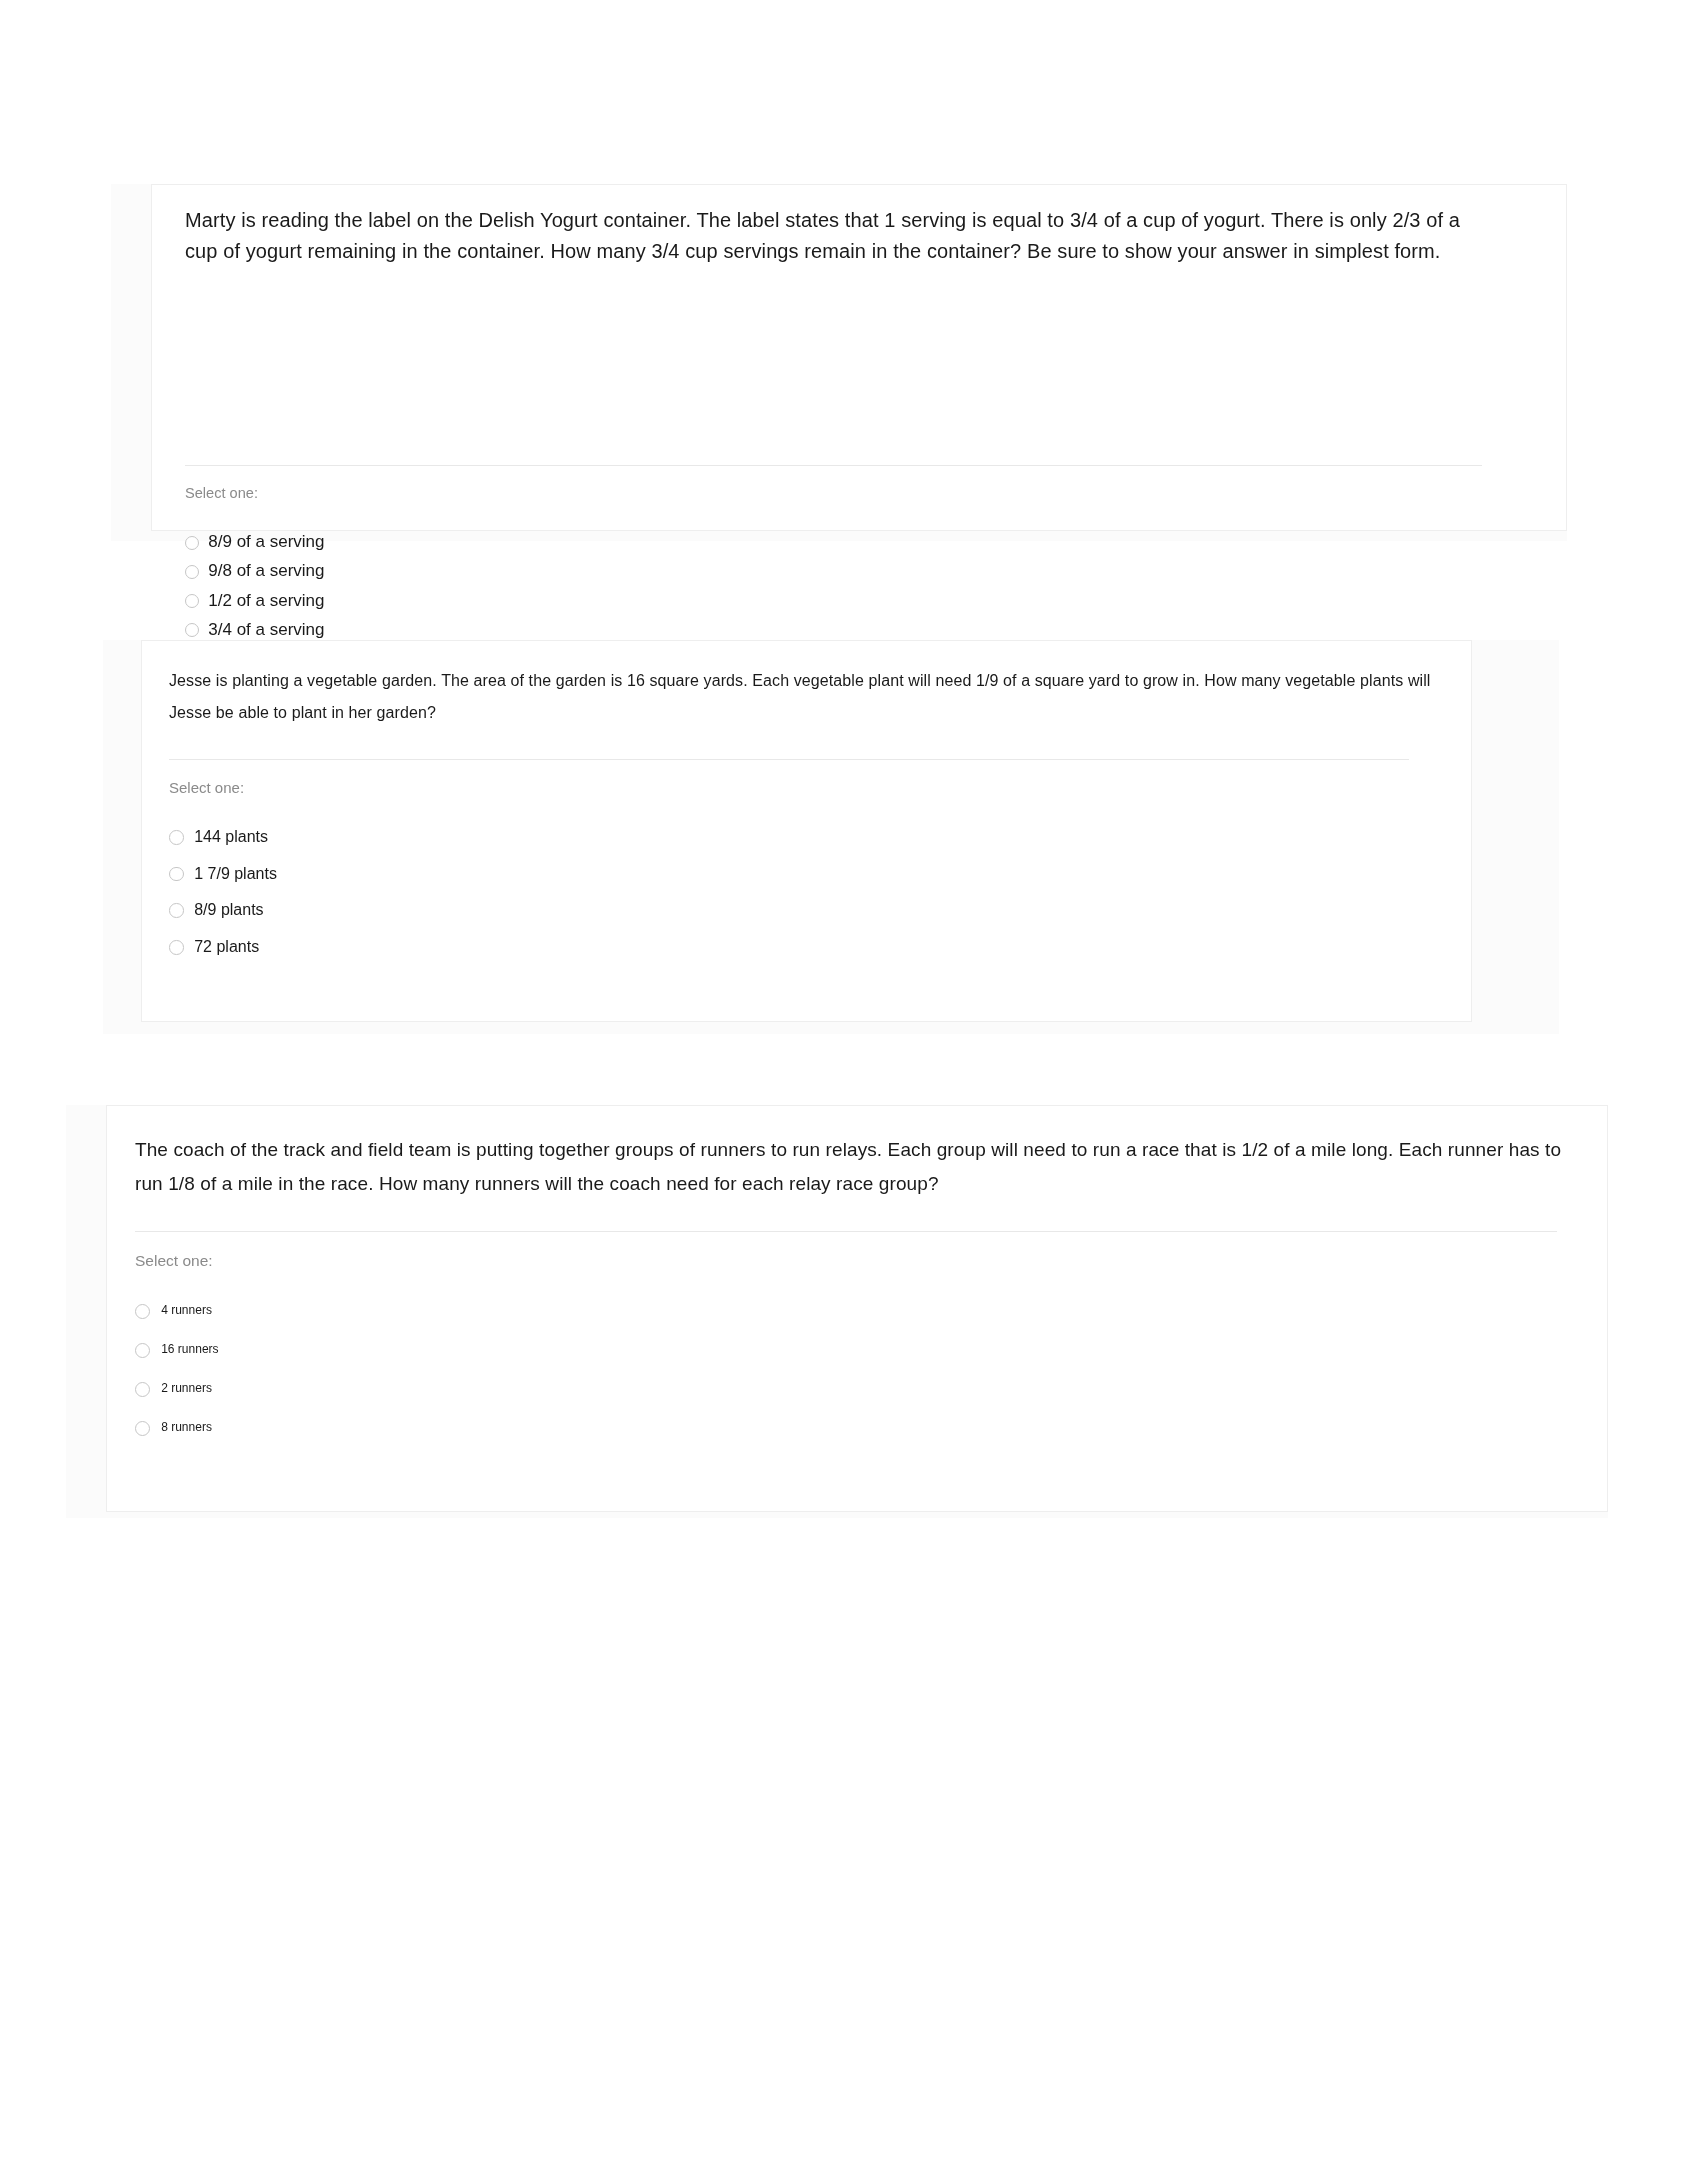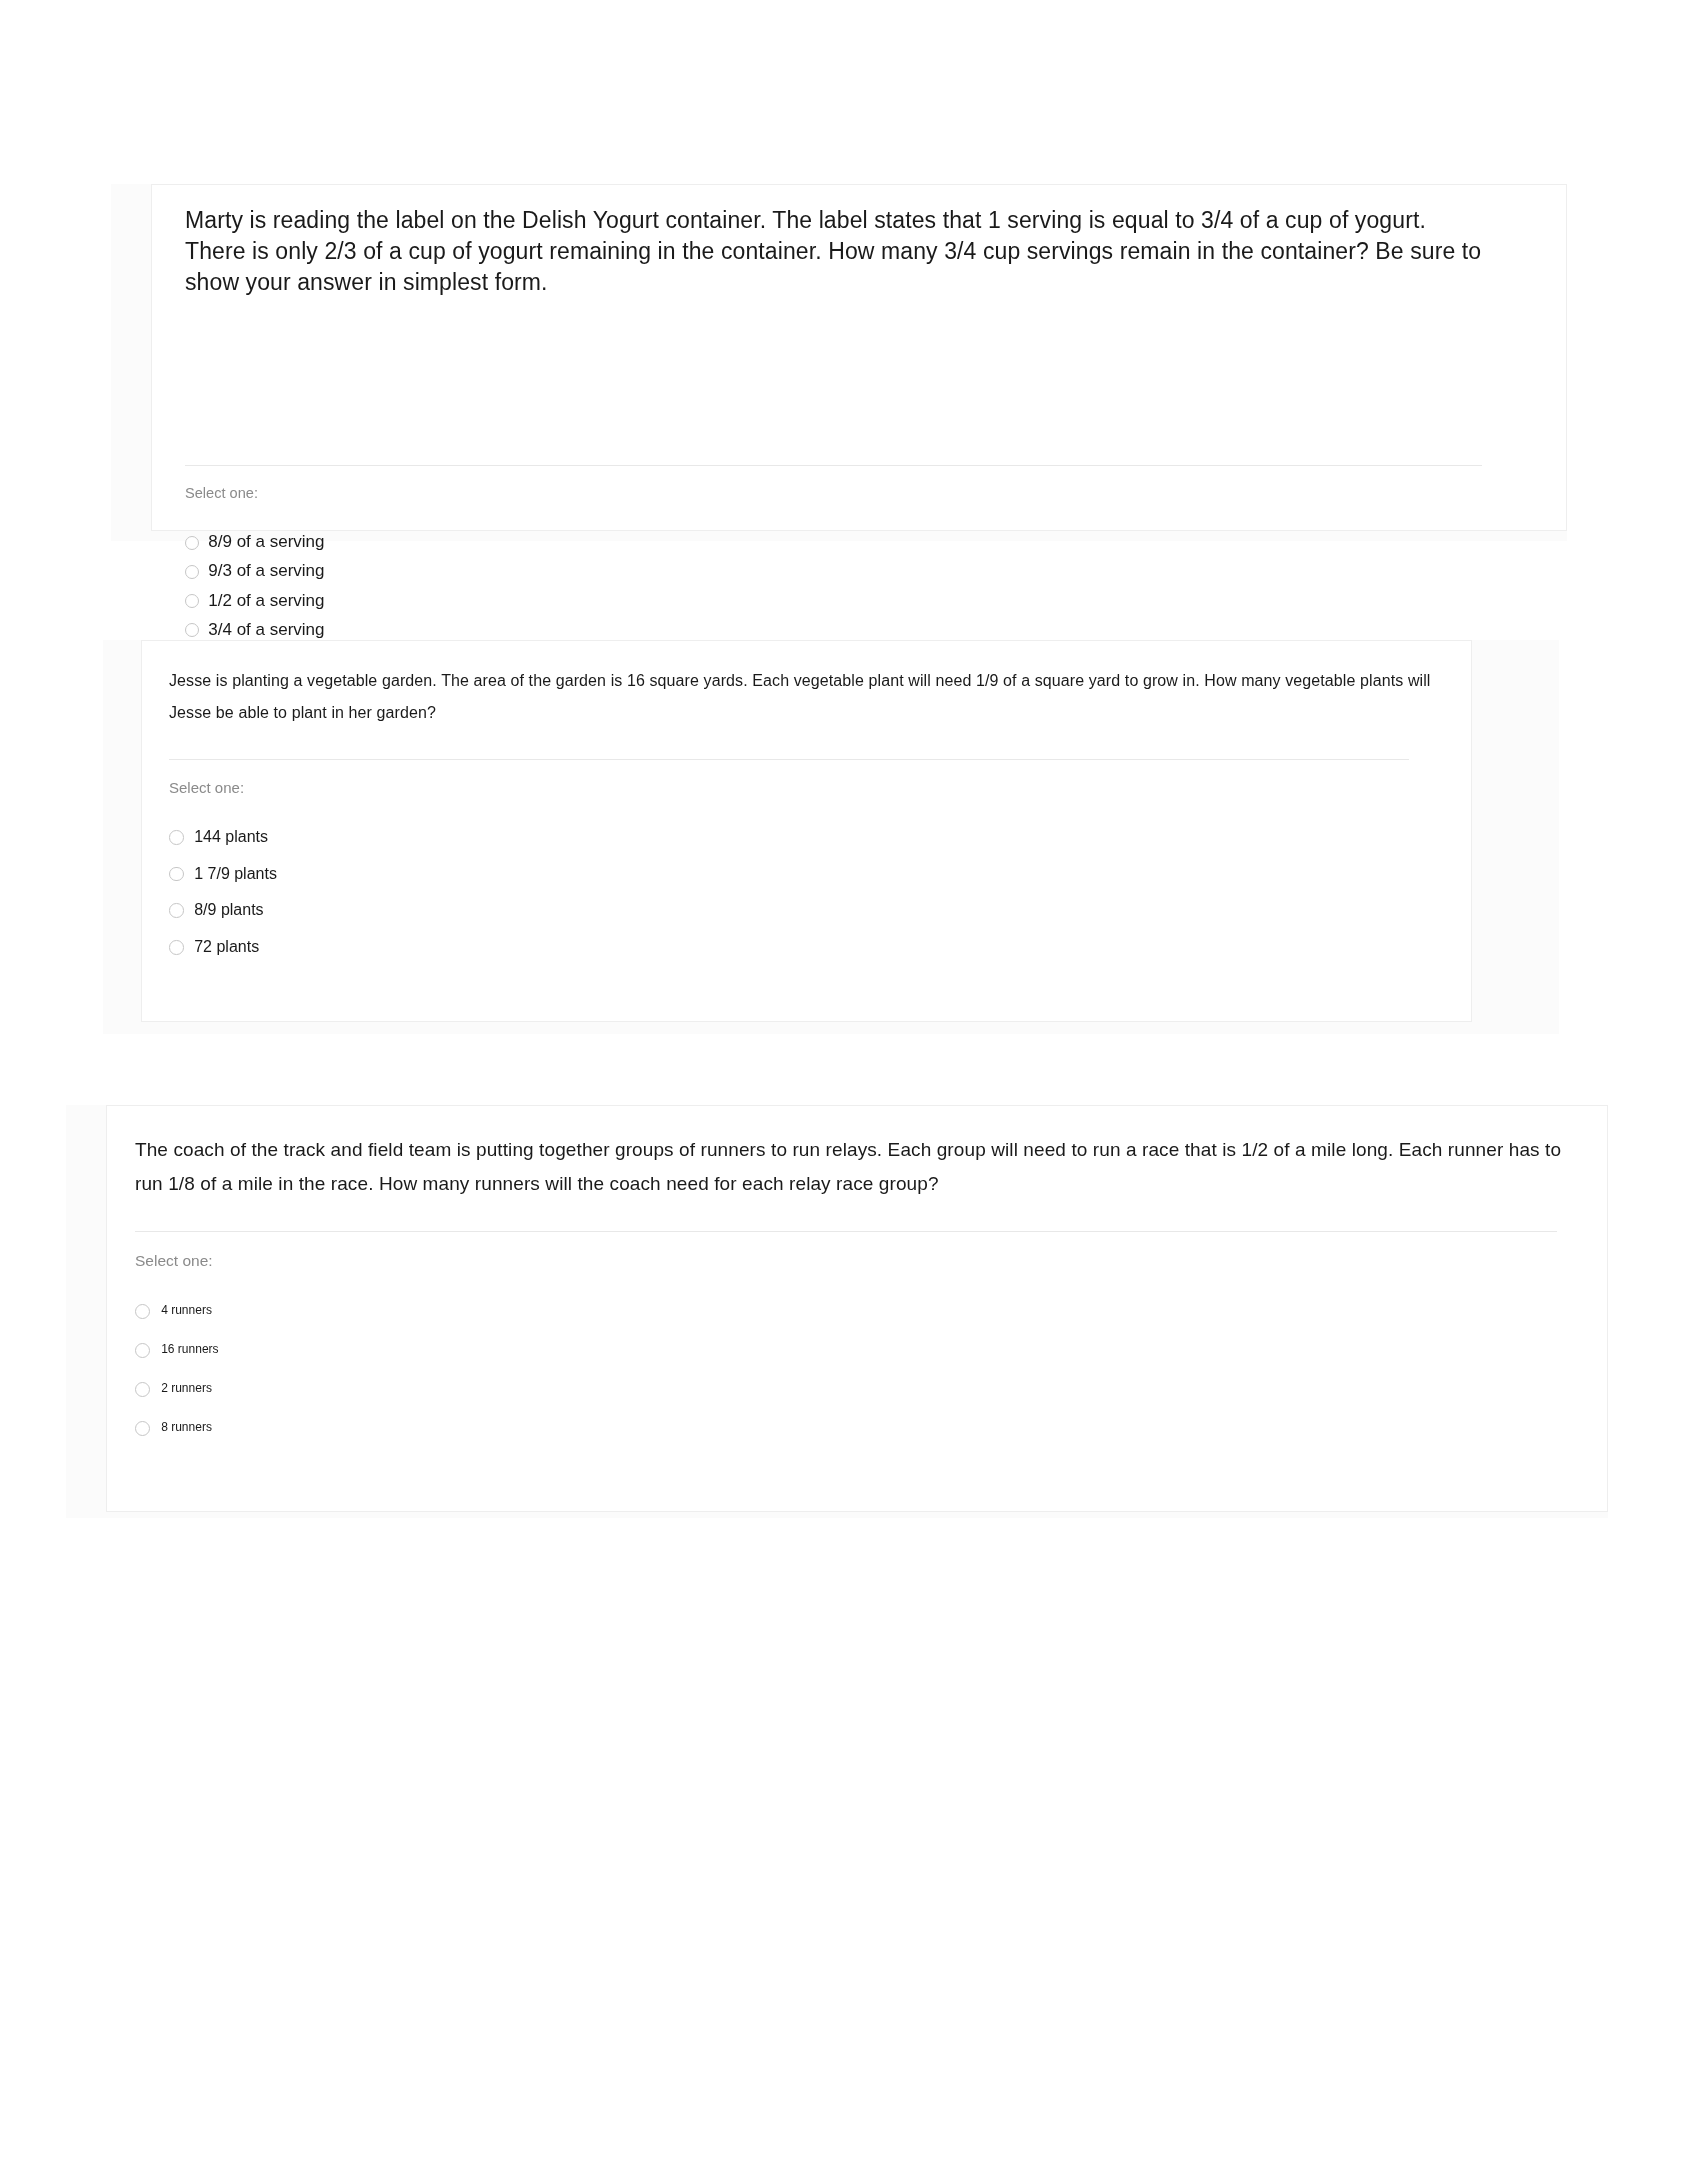--- a/index.html
+++ b/index.html
@@ -66,21 +66,21 @@
     box-sizing: border-box;
     flex: 0 0 auto;
   }
   .opt-label {
     color: #1a1a1a;
   }
 
   
   #q1 { left: 111px; top: 184px; width: 1456px; height: 357px; }
   #q1 .qcard-inner { left: 40px; top: 0; width: 1416px; height: 347px; }
-  #q1 .qtext { left: 74px; top: 21px; width: 1303px; font-size: 23px; line-height: 31px; }
+  #q1 .qtext { left: 74px; top: 21px; width: 1303px; font-size: 20px; line-height: 31px; }
   #q1 .divider { left: 74px; top: 281px; width: 1297px; }
   #q1 .selectone { left: 74px; top: 301px; font-size: 14.6px; }
   #q1 .options { left: 74px; top: 347px; }
   #q1 .option { margin-bottom: 7.3px; }
   #q1 .radio { width: 14px; height: 14px; margin-top: 4.6px; margin-right: 9.3px; }
   #q1 .opt-label { font-size: 17px; line-height: 22px; text-align: right; }
 
   
   #q2 { left: 103px; top: 640px; width: 1456px; height: 394px; }
   #q2 .qcard-inner { left: 38px; top: 0; width: 1331px; height: 382px; }
@@ -113,21 +113,21 @@
     <div class="qtext">Marty is reading the label on the Delish Yogurt container.  The label states that 1 serving is equal to 3/4 of a cup of yogurt.  There is only 2/3 of a cup of yogurt remaining in the container.  How many 3/4 cup servings remain in the container?  Be sure to show your answer in simplest form.</div>
     <div class="divider"></div>
     <div class="selectone">Select one:</div>
     <div class="options">
       <div class="option">
         <span class="radio"></span>
         <span class="opt-label">8/9 of a serving</span>
       </div>
       <div class="option">
         <span class="radio"></span>
-        <span class="opt-label">9/3 of a serving</span>
+        <span class="opt-label">9/8 of a serving</span>
       </div>
       <div class="option">
         <span class="radio"></span>
         <span class="opt-label">1/2 of a serving</span>
       </div>
       <div class="option">
         <span class="radio"></span>
         <span class="opt-label">3/4 of a serving</span>
       </div>
     </div>

